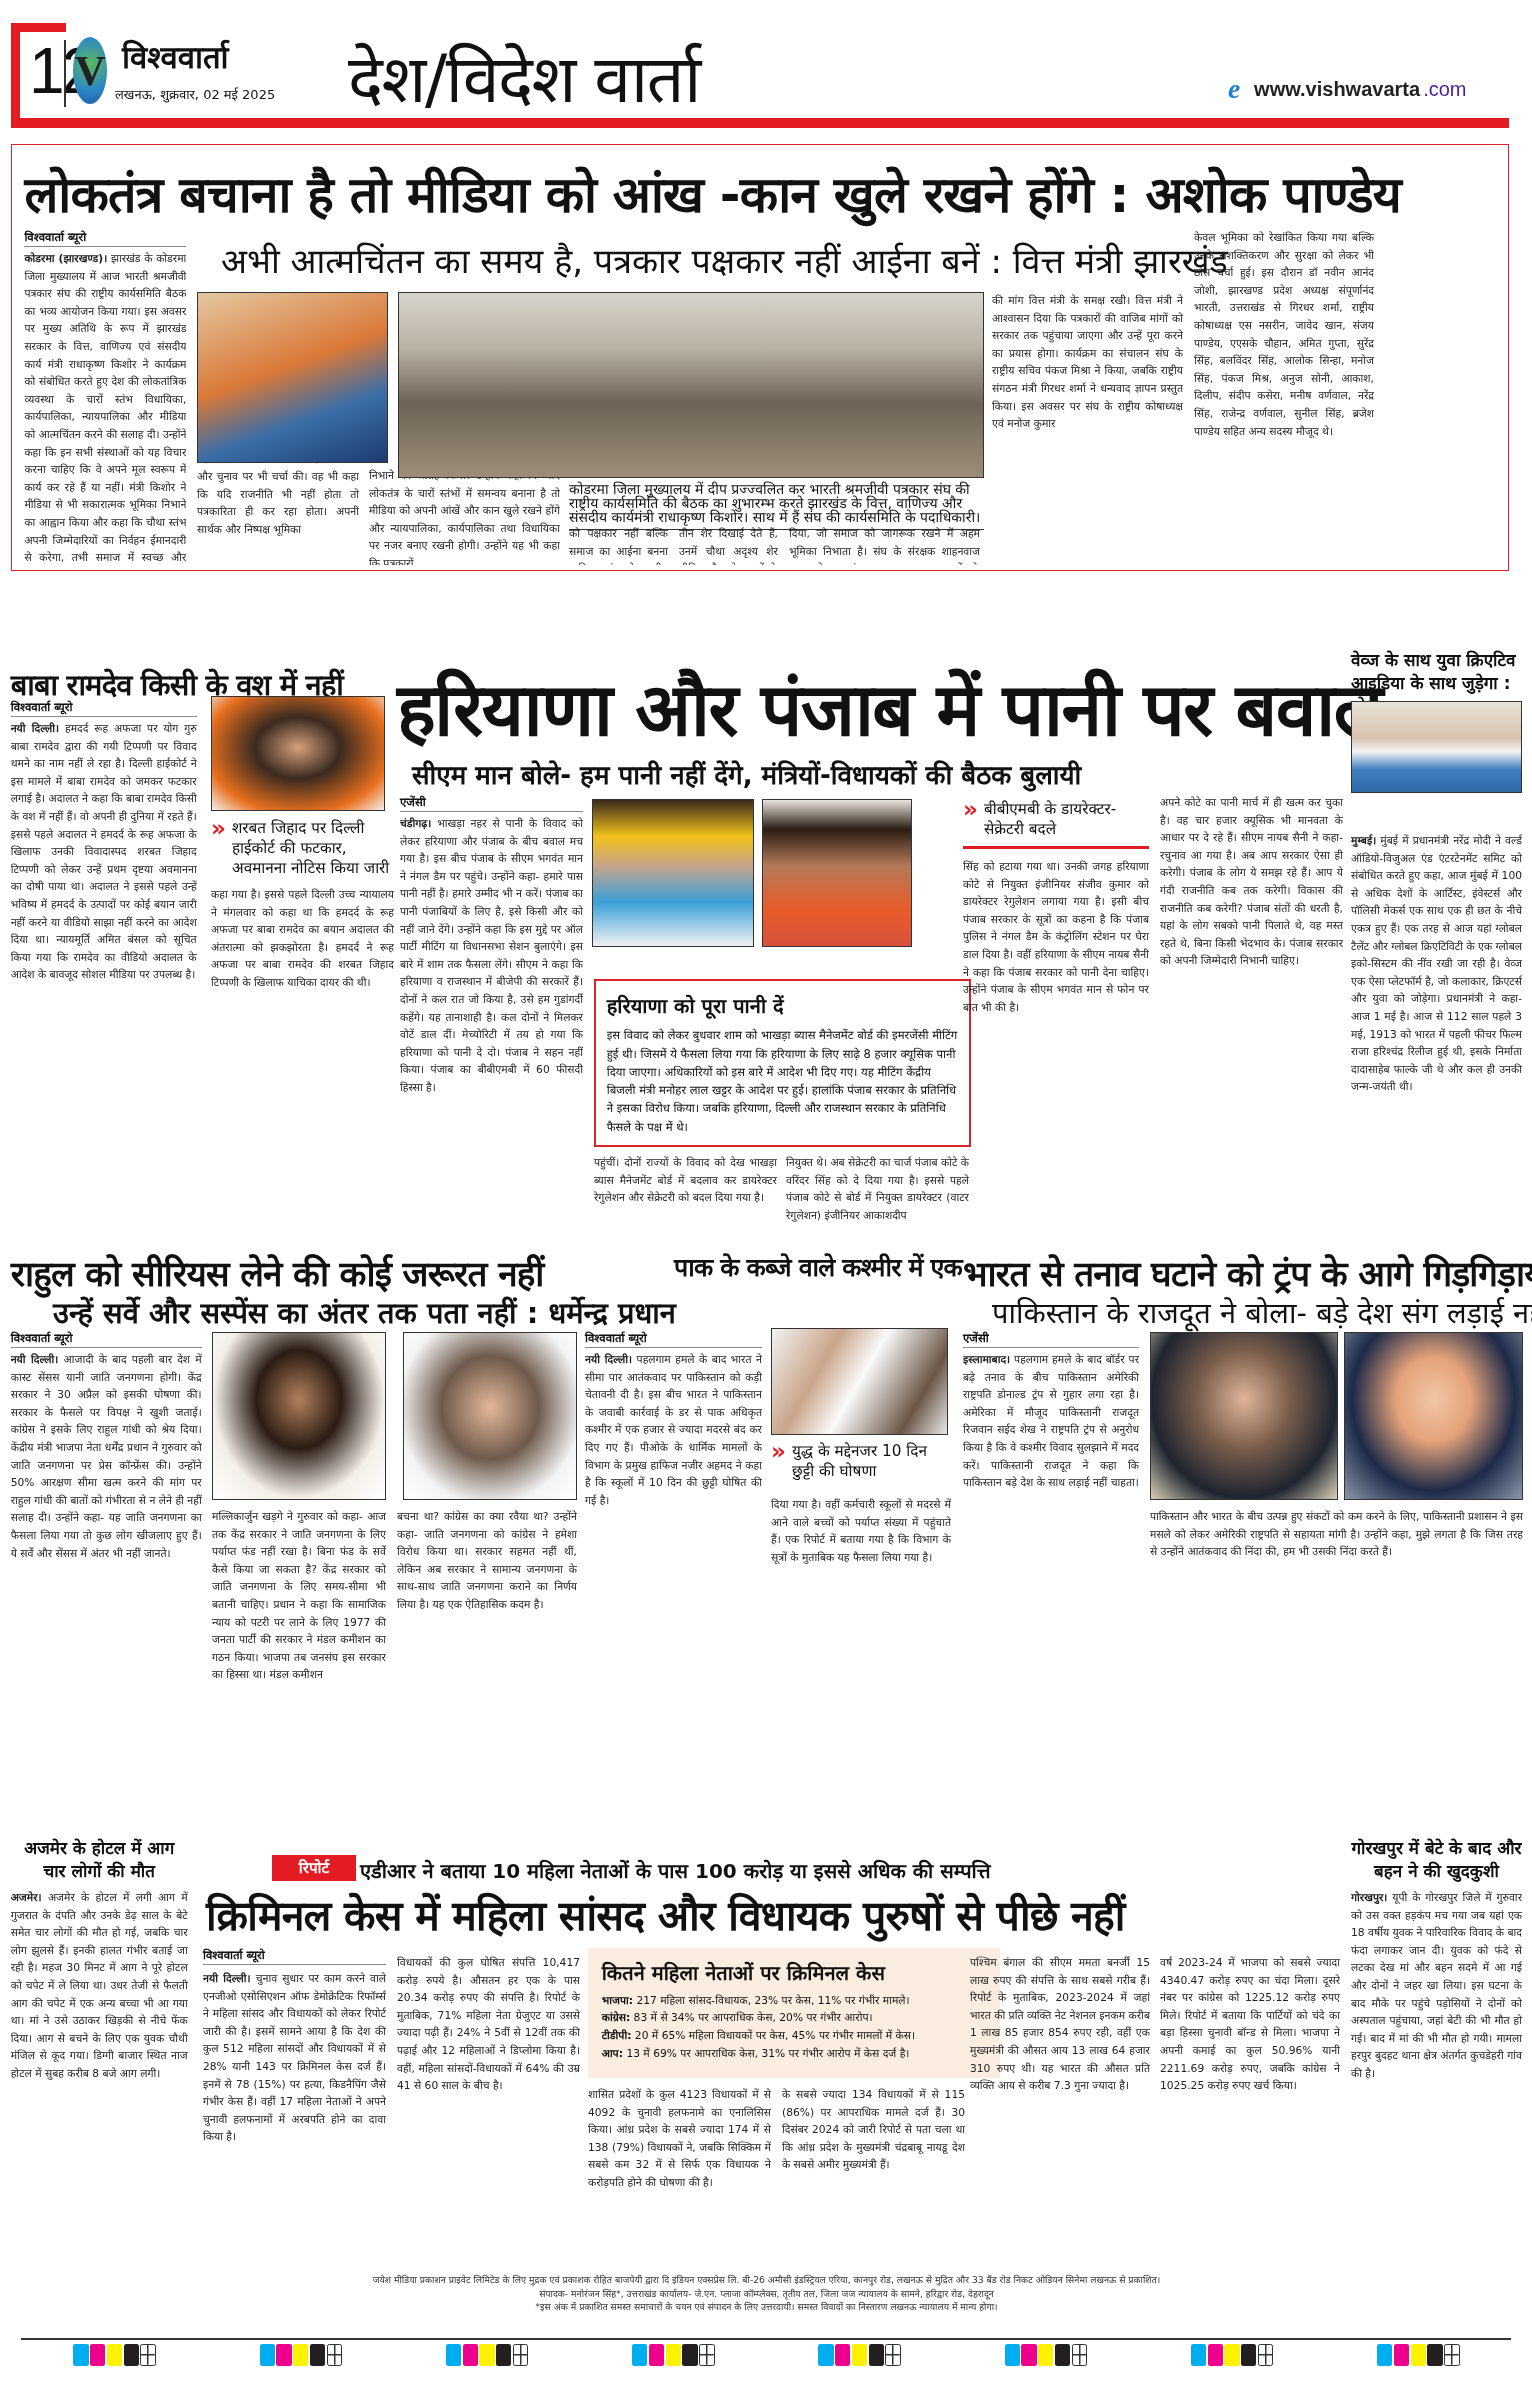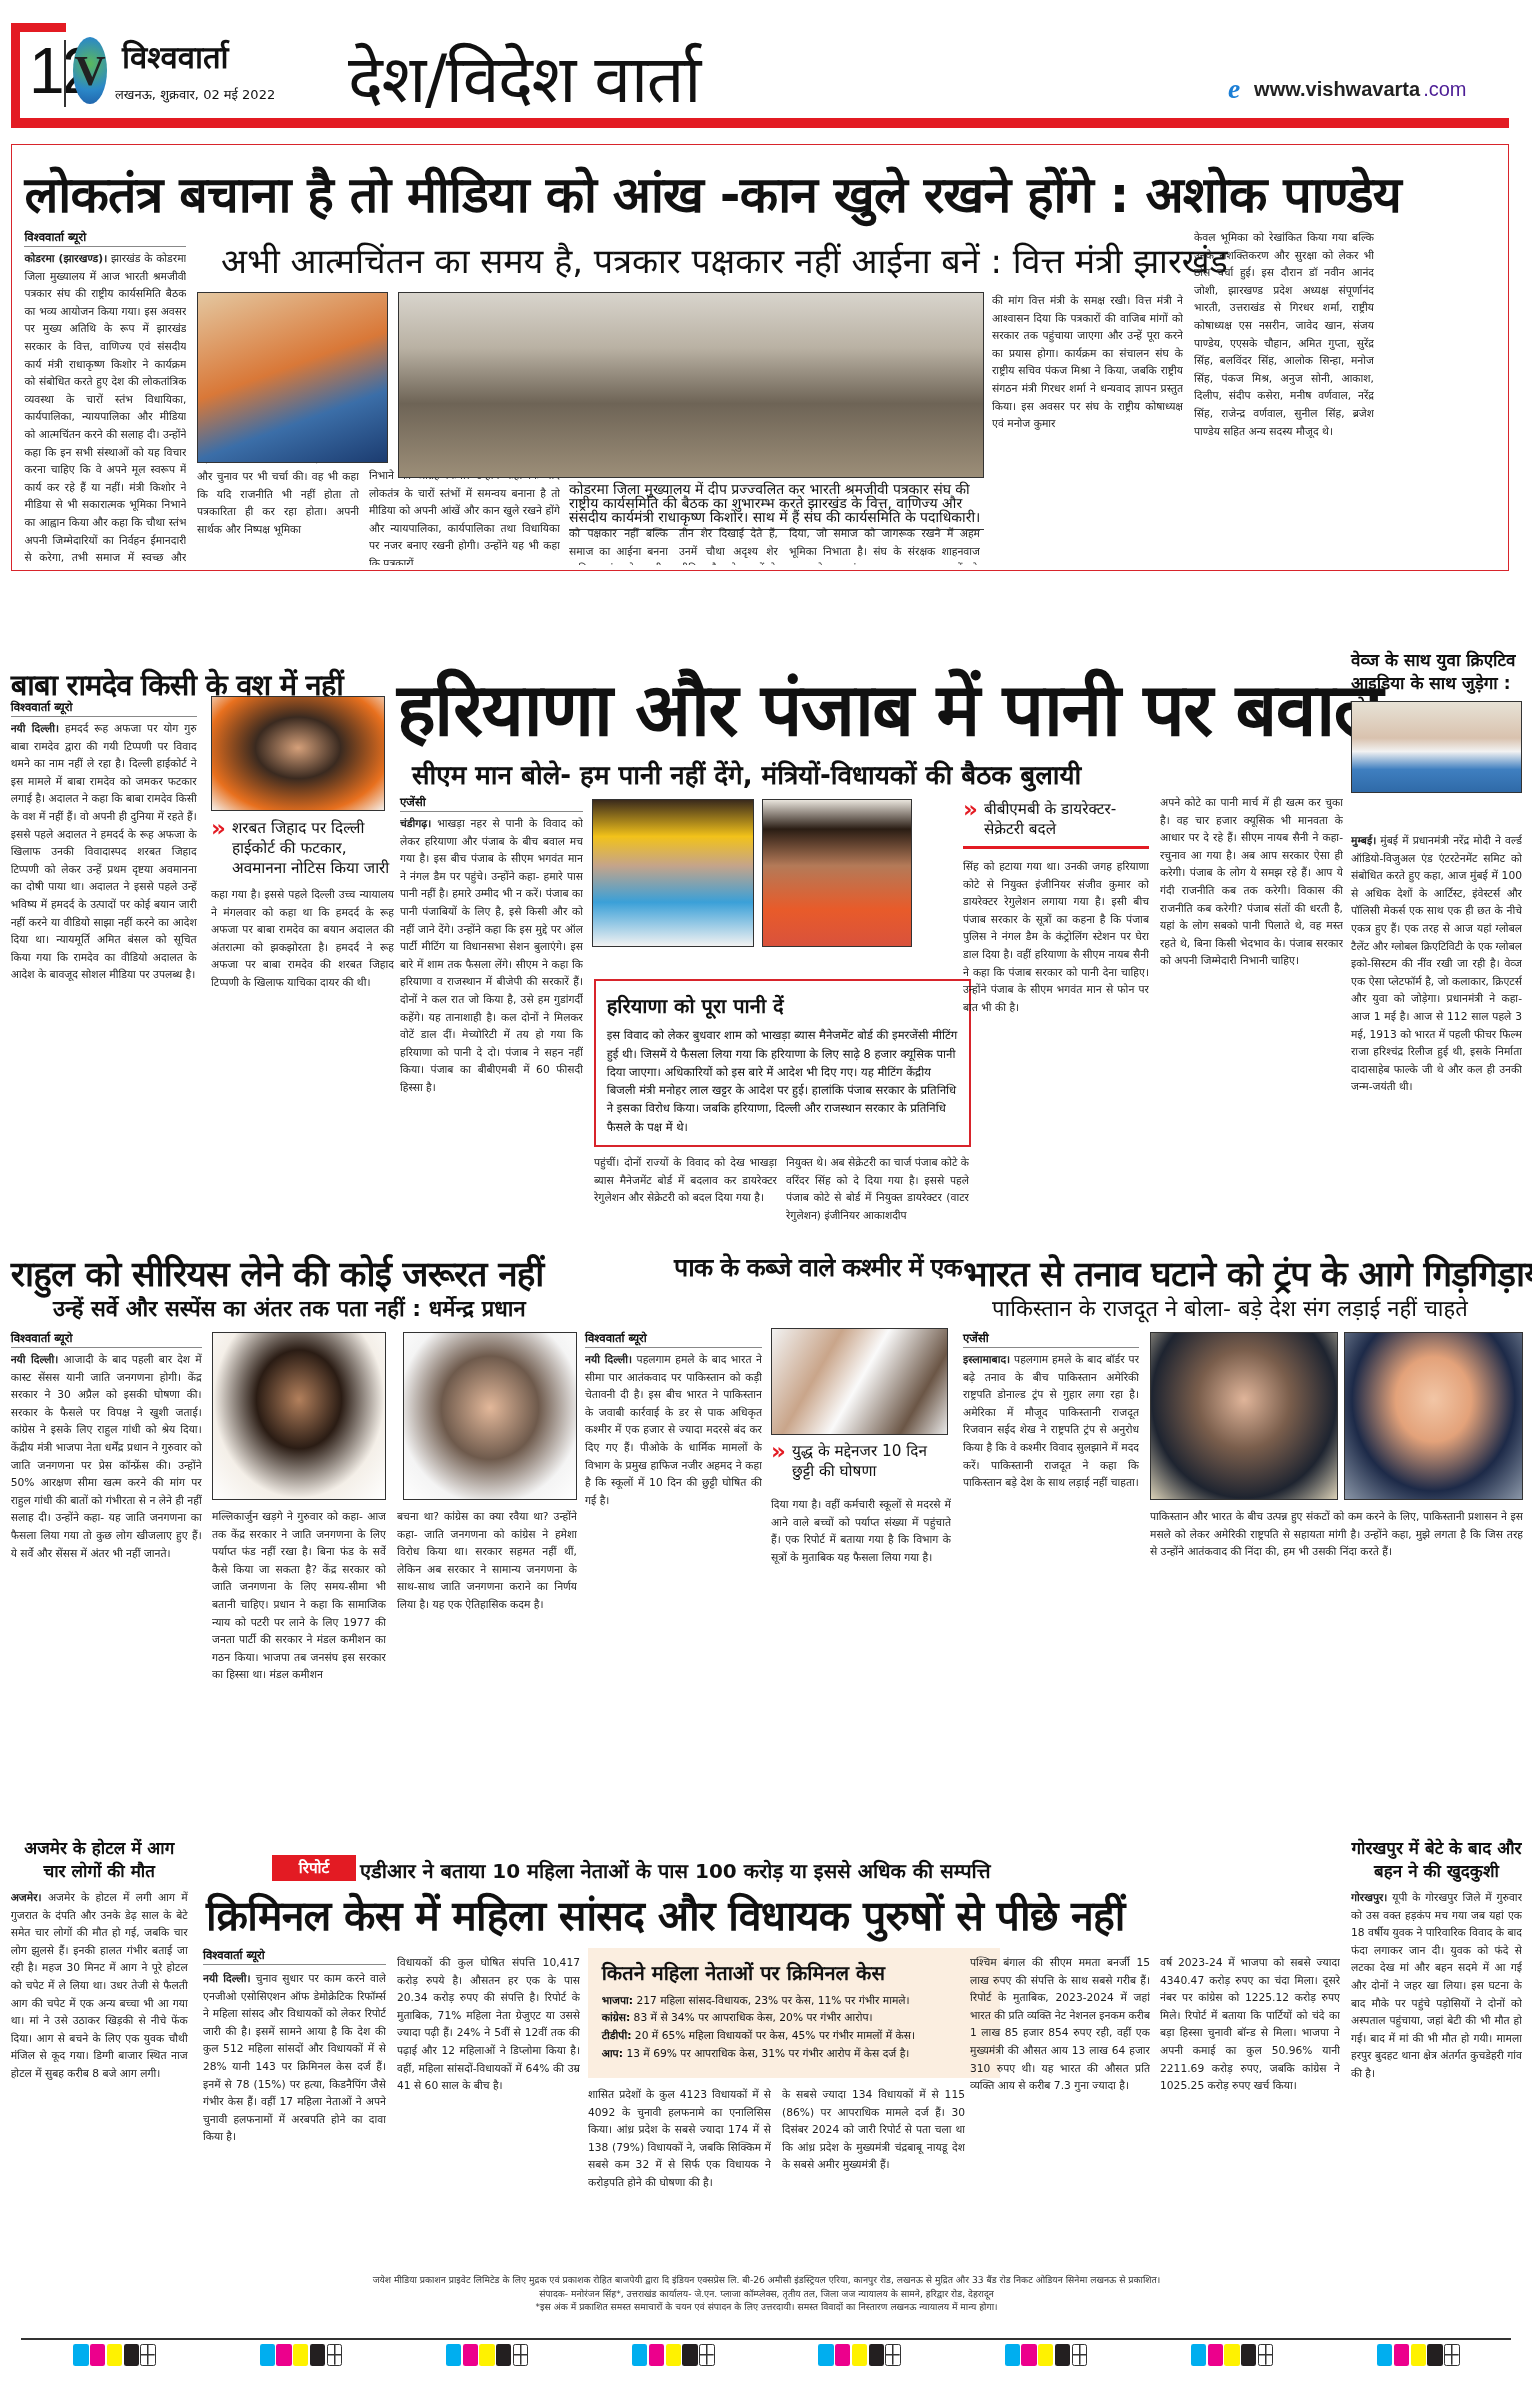--- a/index.html
+++ b/index.html
@@ -20,21 +20,21 @@
   .box1 { left: 10.7px; top: 144px; width: 1498px; height: 427px; border: 1.5px solid #d8242b; }
   .hl1 { left: 24.4px; top: 159px; font-size: 50px; font-weight: bold; letter-spacing: -0.8px; white-space: nowrap; }
   .sub1 { left: 221px; top: 237px; font-size: 34px; white-space: nowrap; }
   .byline { font-size: 11.5px; font-weight: bold; border-bottom: 1.5px solid #888; padding-bottom: 1.5px; }
   .col { font-size: 10.7px; line-height: 17.6px; text-align: justify; color: #222; overflow: hidden; }
   .col b { font-weight: bold; }
   .photo { background: #8a8a8a; border: 1.5px solid #333; overflow: hidden; }
   .caption { font-size: 14px; line-height: 14px; border-bottom: 1.5px solid #333; padding-bottom: 4.6px; }
   .hl-big { font-size: 73px; font-weight: bold; letter-spacing: -1.5px; white-space: nowrap; }
   .hl-med { font-size: 35px; font-weight: bold; white-space: nowrap; letter-spacing: -0.8px; text-align: right; }
-  .hl-sm { font-size: 22px; white-space: nowrap; }
+  .hl-sm { font-size: 29px; white-space: nowrap; }
   .side-hl { font-size: 17px; font-weight: bold; line-height: 23px; }
   .quote { display: flex; gap: 6.1px; font-size: 15.3px; line-height: 20px; }
   .quote-icon { color: #e31b23; font-size: 23px; font-weight: bold; line-height: 20px; }
   .redbar { height: 3.1px; background: #e31b23; }
   .report-tag { left: 272px; top: 1855px; width: 84px; height: 26px; background: #e31b23; color: #fff; font-size: 15.3px; font-weight: bold; text-align: center; line-height: 26px; }
   .peach { background: #fbeee0; }
   .stats-box { left: 588px; top: 1948px; width: 412px; height: 130px; padding: 10.7px 13.7px; }
   .stats-title { font-size: 20px; font-weight: bold; margin-bottom: 6.1px; }
   .stats-row { font-size: 10.7px; line-height: 17.6px; }
   .stats-row b { font-weight: bold; }
@@ -46,21 +46,21 @@
 </head>
 <body>
 
 <div class="abs hdr-red-top"></div>
 <div class="abs hdr-red-left"></div>
 <div class="abs hdr-red-bottom"></div>
 <div class="abs page-num">12</div>
 <div class="abs hdr-sep"></div>
 <div class="abs logo">V</div>
 <div class="abs brand">विश्ववार्ता</div>
-<div class="abs dateline">लखनऊ, शुक्रवार, 02 मई 2022</div>
+<div class="abs dateline">लखनऊ, शुक्रवार, 02 मई 2025</div>
 <div class="abs section-title">देश/विदेश वार्ता</div>
 <div class="abs website">
   <span class="ie-icon">e</span>
   <span>www.vishwavarta</span>
     <span class="com">.com</span>
 </div>
 
 <div class="abs box1"></div>
 <div class="abs hl1">लोकतंत्र बचाना है तो मीडिया को आंख -कान खुले रखने होंगे : अशोक  पाण्डेय</div>
 <div class="abs" style="left:24.4px;top:229px;width:162px;">

